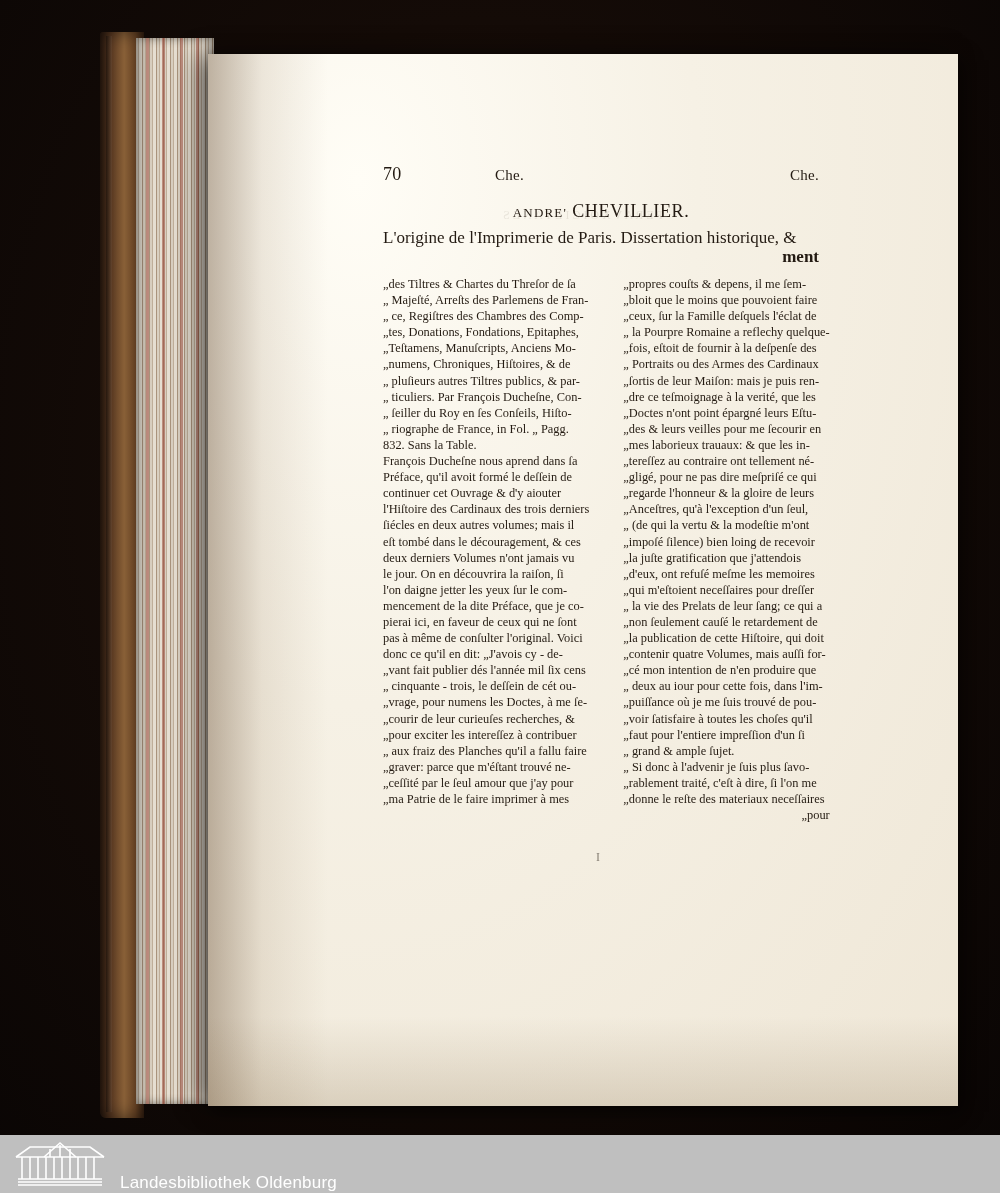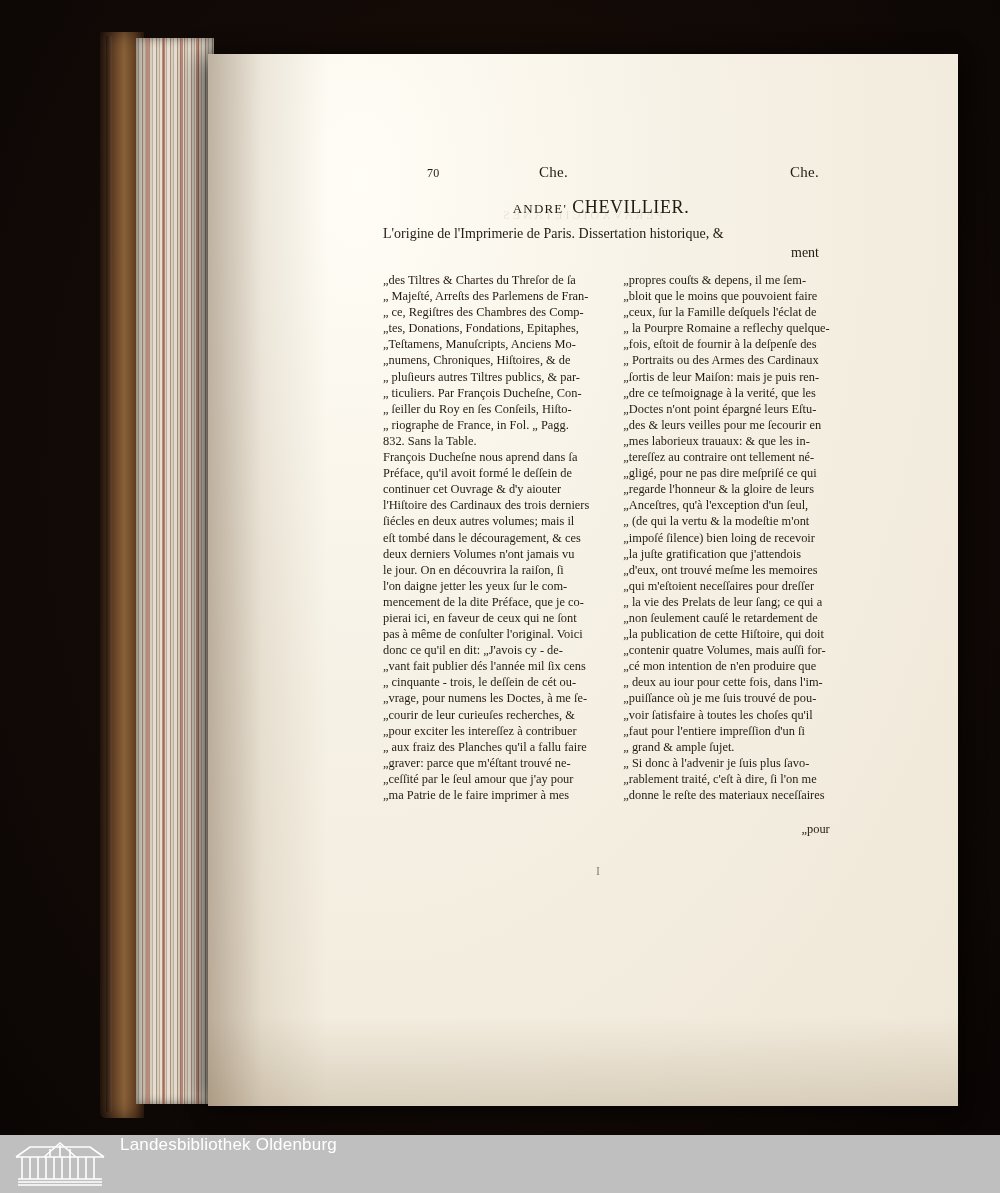--- a/index.html
+++ b/index.html
@@ -122,60 +122,60 @@
     color: #231a12;
   }
 
   .runhead {
     display: flex;
     align-items: baseline;
     font-size: 15px;
     letter-spacing: .3px;
     margin-bottom: 16px;
   }
-  .runhead .folio { width: 60px; font-size: 12px; margin-left: 44px; }
+  .runhead .folio { width: 60px; font-size: 18px; }
   .runhead .cw-left { flex: 1; text-align: left; padding-left: 52px; font-style: normal; }
   .runhead .cw-right { width: 150px; text-align: right; }
 
   .head-title {
     text-align: center;
     font-size: 18px;
     letter-spacing: .6px;
     margin: 2px 0 6px 0;
   }
   .head-title .small-caps {
     font-size: 13px;
     letter-spacing: 1.2px;
   }
   .head-sub {
-    font-size: 14px;
+    font-size: 17px;
     line-height: 19px;
     text-align: justify;
     margin-bottom: 10px;
   }
   .head-sub .ln2 { display: block; }
-  .head-sub .ln3 { display: block; text-align: right; }
+  .head-sub .ln3 { display: block; text-align: right; font-weight: bold; }
 
   .cols {
     display: flex;
     gap: 34px;
   }
   .col {
     width: 209px;
     font-size: 12.4px;
     line-height: 16.1px;
     text-align: justify;
     color: #241b12;
   }
   .col .ln { display: block; white-space: nowrap; }
 
   .catchword {
     text-align: right;
     font-size: 12.4px;
-    margin-top: 18px;
+    margin-top: 0;
   }
 
   .sig {
     position: absolute;
     left: 0; right: 0;
     bottom: -42px;
     text-align: center;
     font-size: 12px;
     opacity: .55;
     letter-spacing: 6px;
@@ -183,21 +183,21 @@
 
   
   .footer-bar {
     position: absolute;
     left: 0;
     bottom: 0;
     width: 1000px;
     height: 58px;
     background: #bfbfbf;
     display: flex;
-    align-items: flex-start;
+    align-items: flex-end;
   }
   .footer-bar .logo {
     width: 120px;
     height: 58px;
     position: relative;
     flex: none;
   }
   .footer-bar .logo svg { display: block; }
   .footer-bar .lbl {
     font-family: "Liberation Sans", sans-serif;
@@ -293,21 +293,21 @@
             <span class="ln">„Doctes n'ont point épargné leurs Eſtu-</span>
             <span class="ln">„des &amp; leurs veilles pour me ſecourir en</span>
             <span class="ln">„mes laborieux trauaux:  &amp;  que les in-</span>
             <span class="ln">„tereſſez au contraire ont tellement né-</span>
             <span class="ln">„gligé, pour ne pas dire meſpriſé ce qui</span>
             <span class="ln">„regarde l'honneur &amp; la gloire de leurs</span>
             <span class="ln">„Anceſtres,  qu'à l'exception d'un ſeul,</span>
             <span class="ln">„ (de qui la vertu &amp; la modeſtie m'ont</span>
             <span class="ln">„impoſé ſilence) bien loing de recevoir</span>
             <span class="ln">„la  juſte  gratification  que  j'attendois</span>
-            <span class="ln">„d'eux, ont trouvé meſme les memoires</span>
+            <span class="ln">„d'eux, ont refuſé meſme les memoires</span>
             <span class="ln">„qui m'eſtoient neceſſaires pour dreſſer</span>
             <span class="ln">„ la vie des Prelats de leur ſang;  ce qui a</span>
             <span class="ln">„non ſeulement cauſé le retardement de</span>
             <span class="ln">„la publication de cette Hiſtoire, qui doit</span>
             <span class="ln">„contenir quatre Volumes, mais auſſi for-</span>
             <span class="ln">„cé mon intention de n'en produire que</span>
             <span class="ln">„ deux au iour pour cette fois, dans l'im-</span>
             <span class="ln">„puiſſance où je me ſuis trouvé de pou-</span>
             <span class="ln">„voir ſatisfaire à toutes les choſes qu'il</span>
             <span class="ln">„faut pour l'entiere impreſſion d'un ſi</span>

